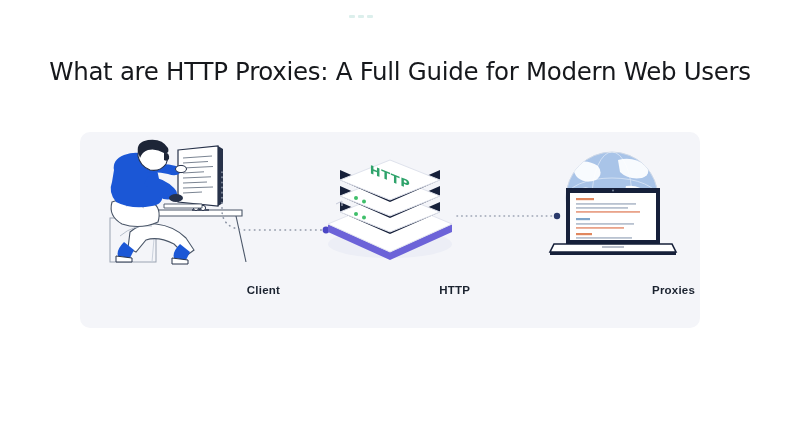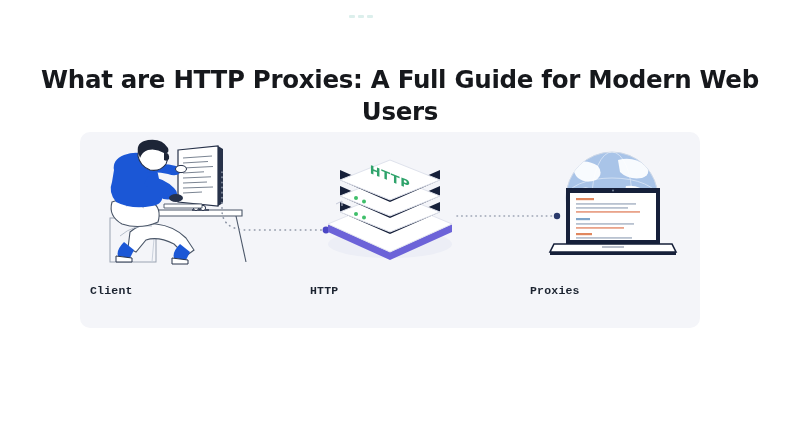--- a/index.html
+++ b/index.html
@@ -43,25 +43,24 @@
 
   
   .title {
     position: absolute;
     left: 0;
     right: 0;
     top: 56px;
     text-align: center;
     font-size: 24.5px;
     line-height: 32px;
-    font-weight: 700;
+    font-weight: 400;
     letter-spacing: -0.3px;
     color: #16181c;
     font-family: "DejaVu Sans", "Liberation Sans", sans-serif;
-    margin-top: 8px;
   }
 
   
   .panel {
     position: absolute;
     left: 80px;
     top: 132px;
     width: 620px;
     height: 196px;
     background: #f4f5f9;
@@ -80,26 +79,26 @@
   .art {
     position: absolute;
     left: 0; right: 0; top: 8px;
     height: 128px;
   }
 
   .caption {
     position: absolute;
     left: 0; right: 0;
     top: 152px;
-    text-align: left;
+    text-align: right;
     font-size: 11.5px;
     font-weight: 700;
     letter-spacing: 0.2px;
     color: #1b2330;
-    font-family: Liberation Mono, monospace;
+    font-family: Liberation Sans, sans-serif;
   }
 
   
   .connector {
     position: absolute;
     pointer-events: none;
   }
   .conn-left  { left: 138px; top: 40px;  width: 118px; height: 75px; }
   .conn-right { left: 375px; top: 76px;  width: 110px; height: 16px; }
 

